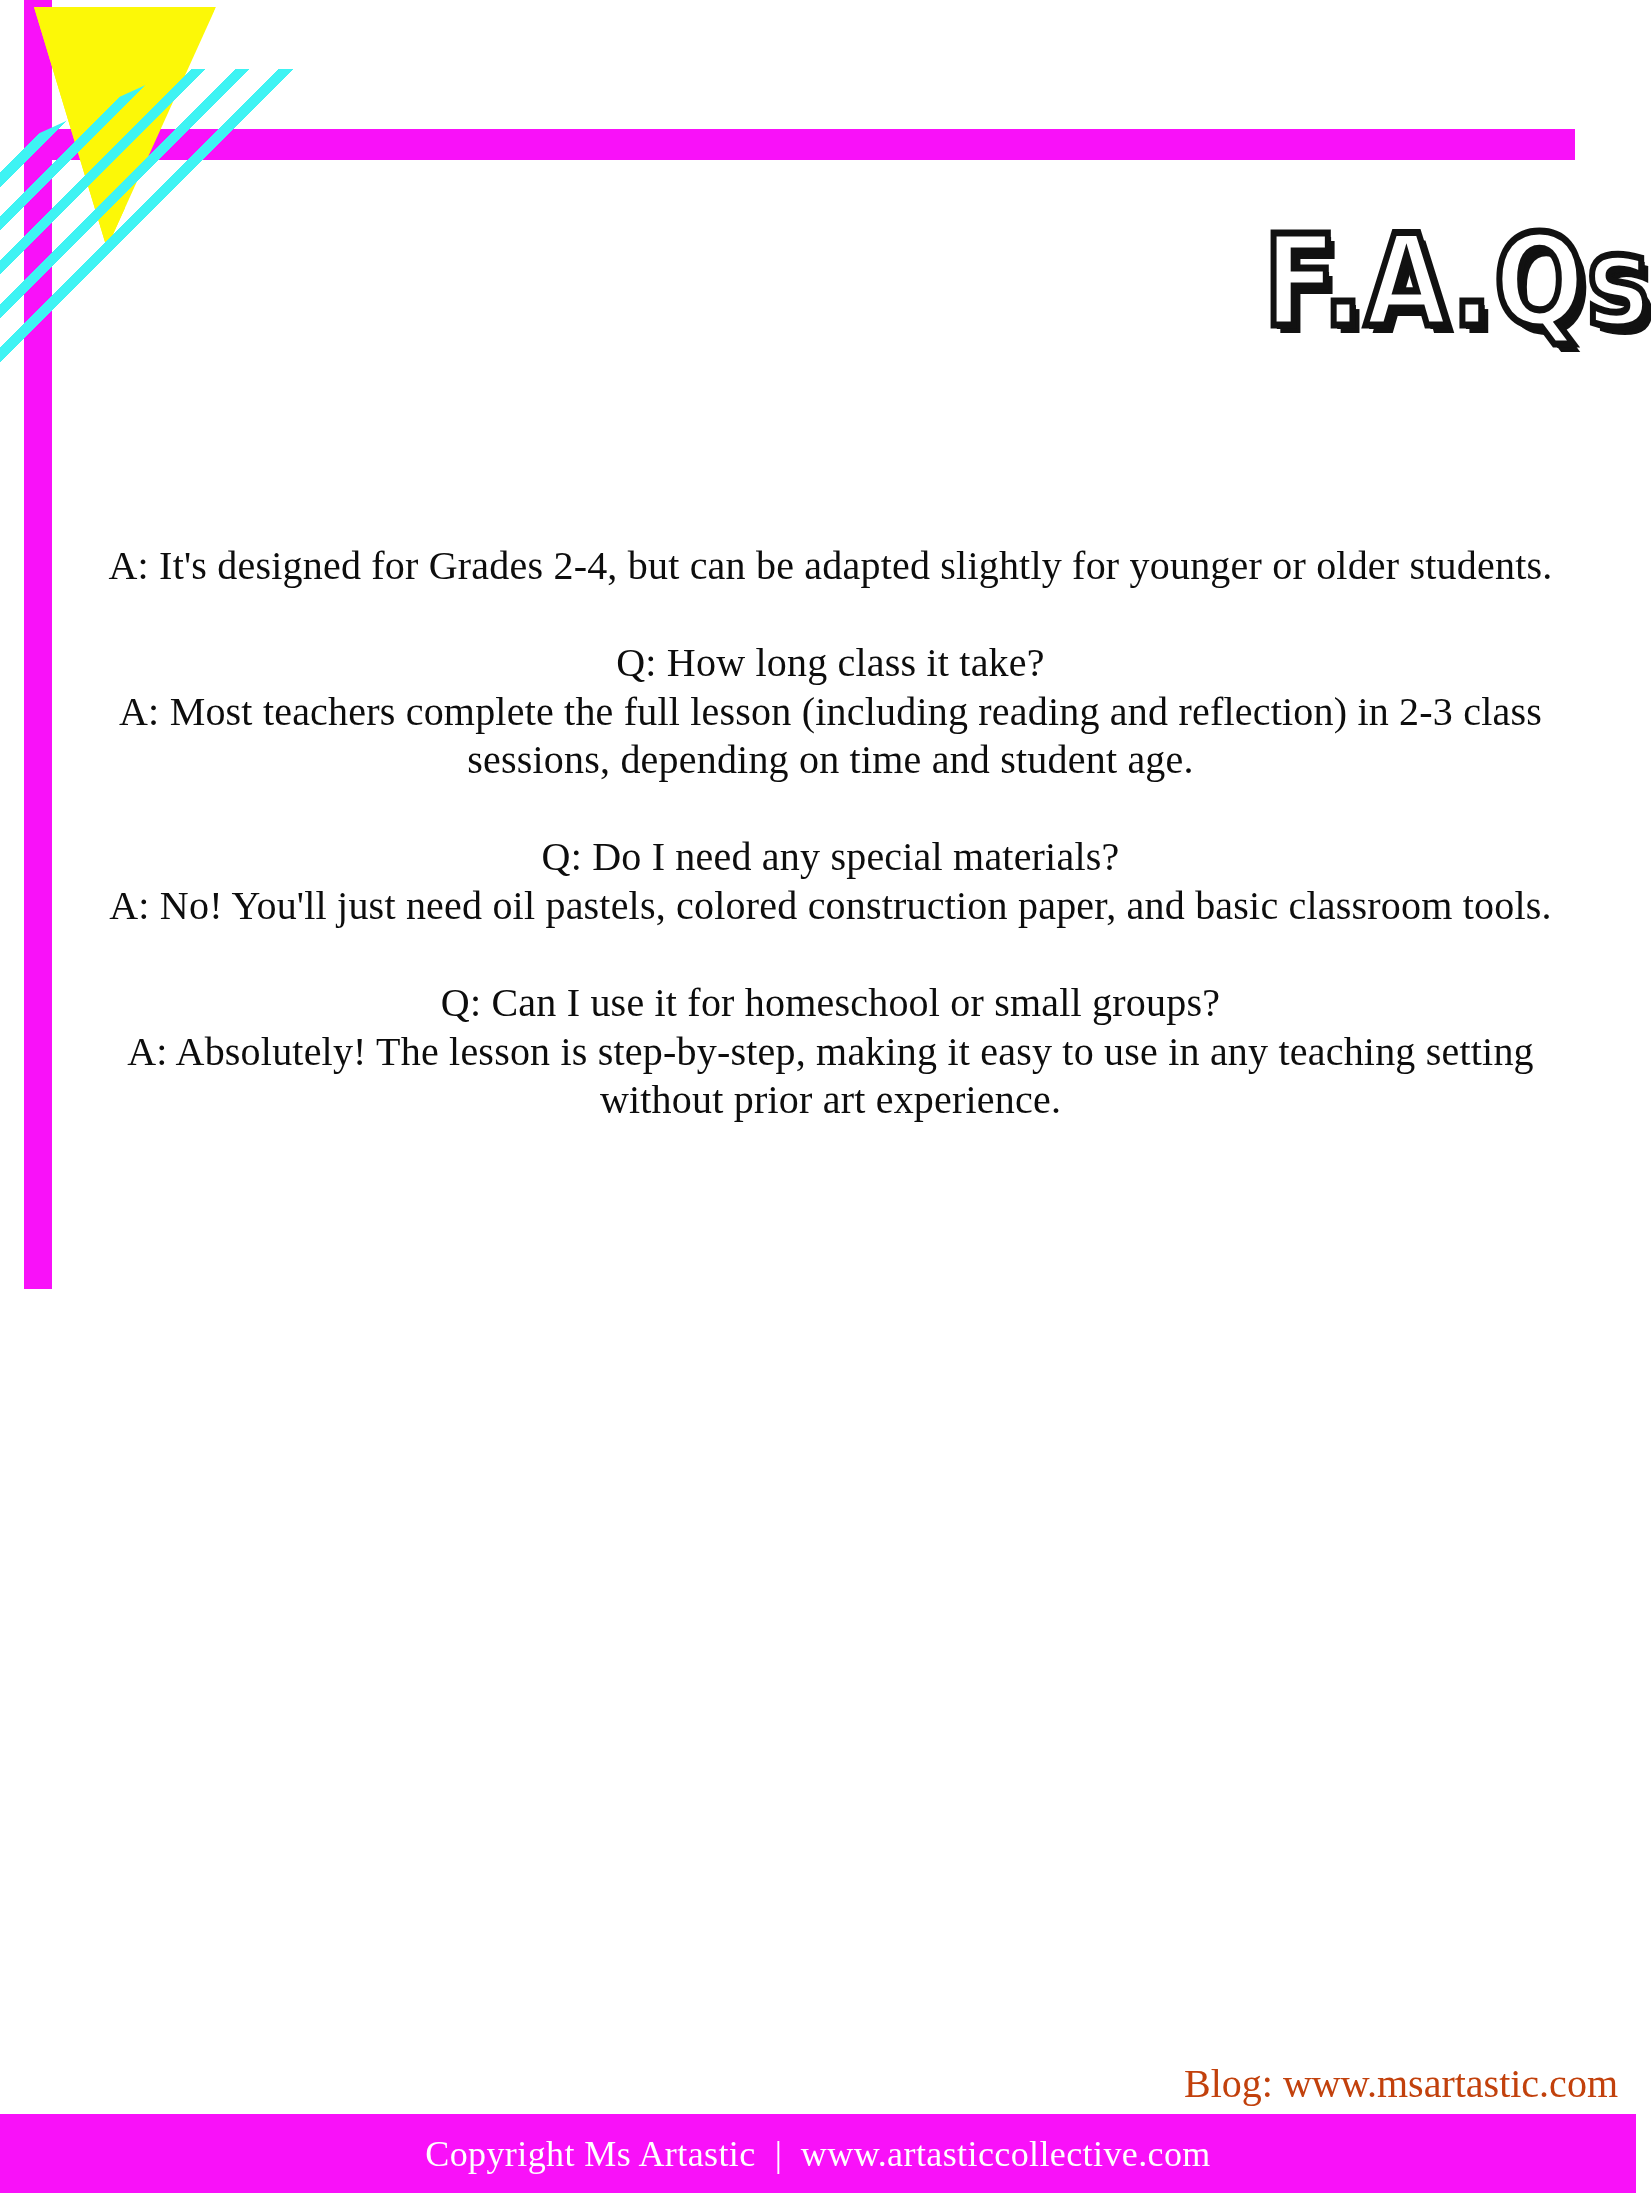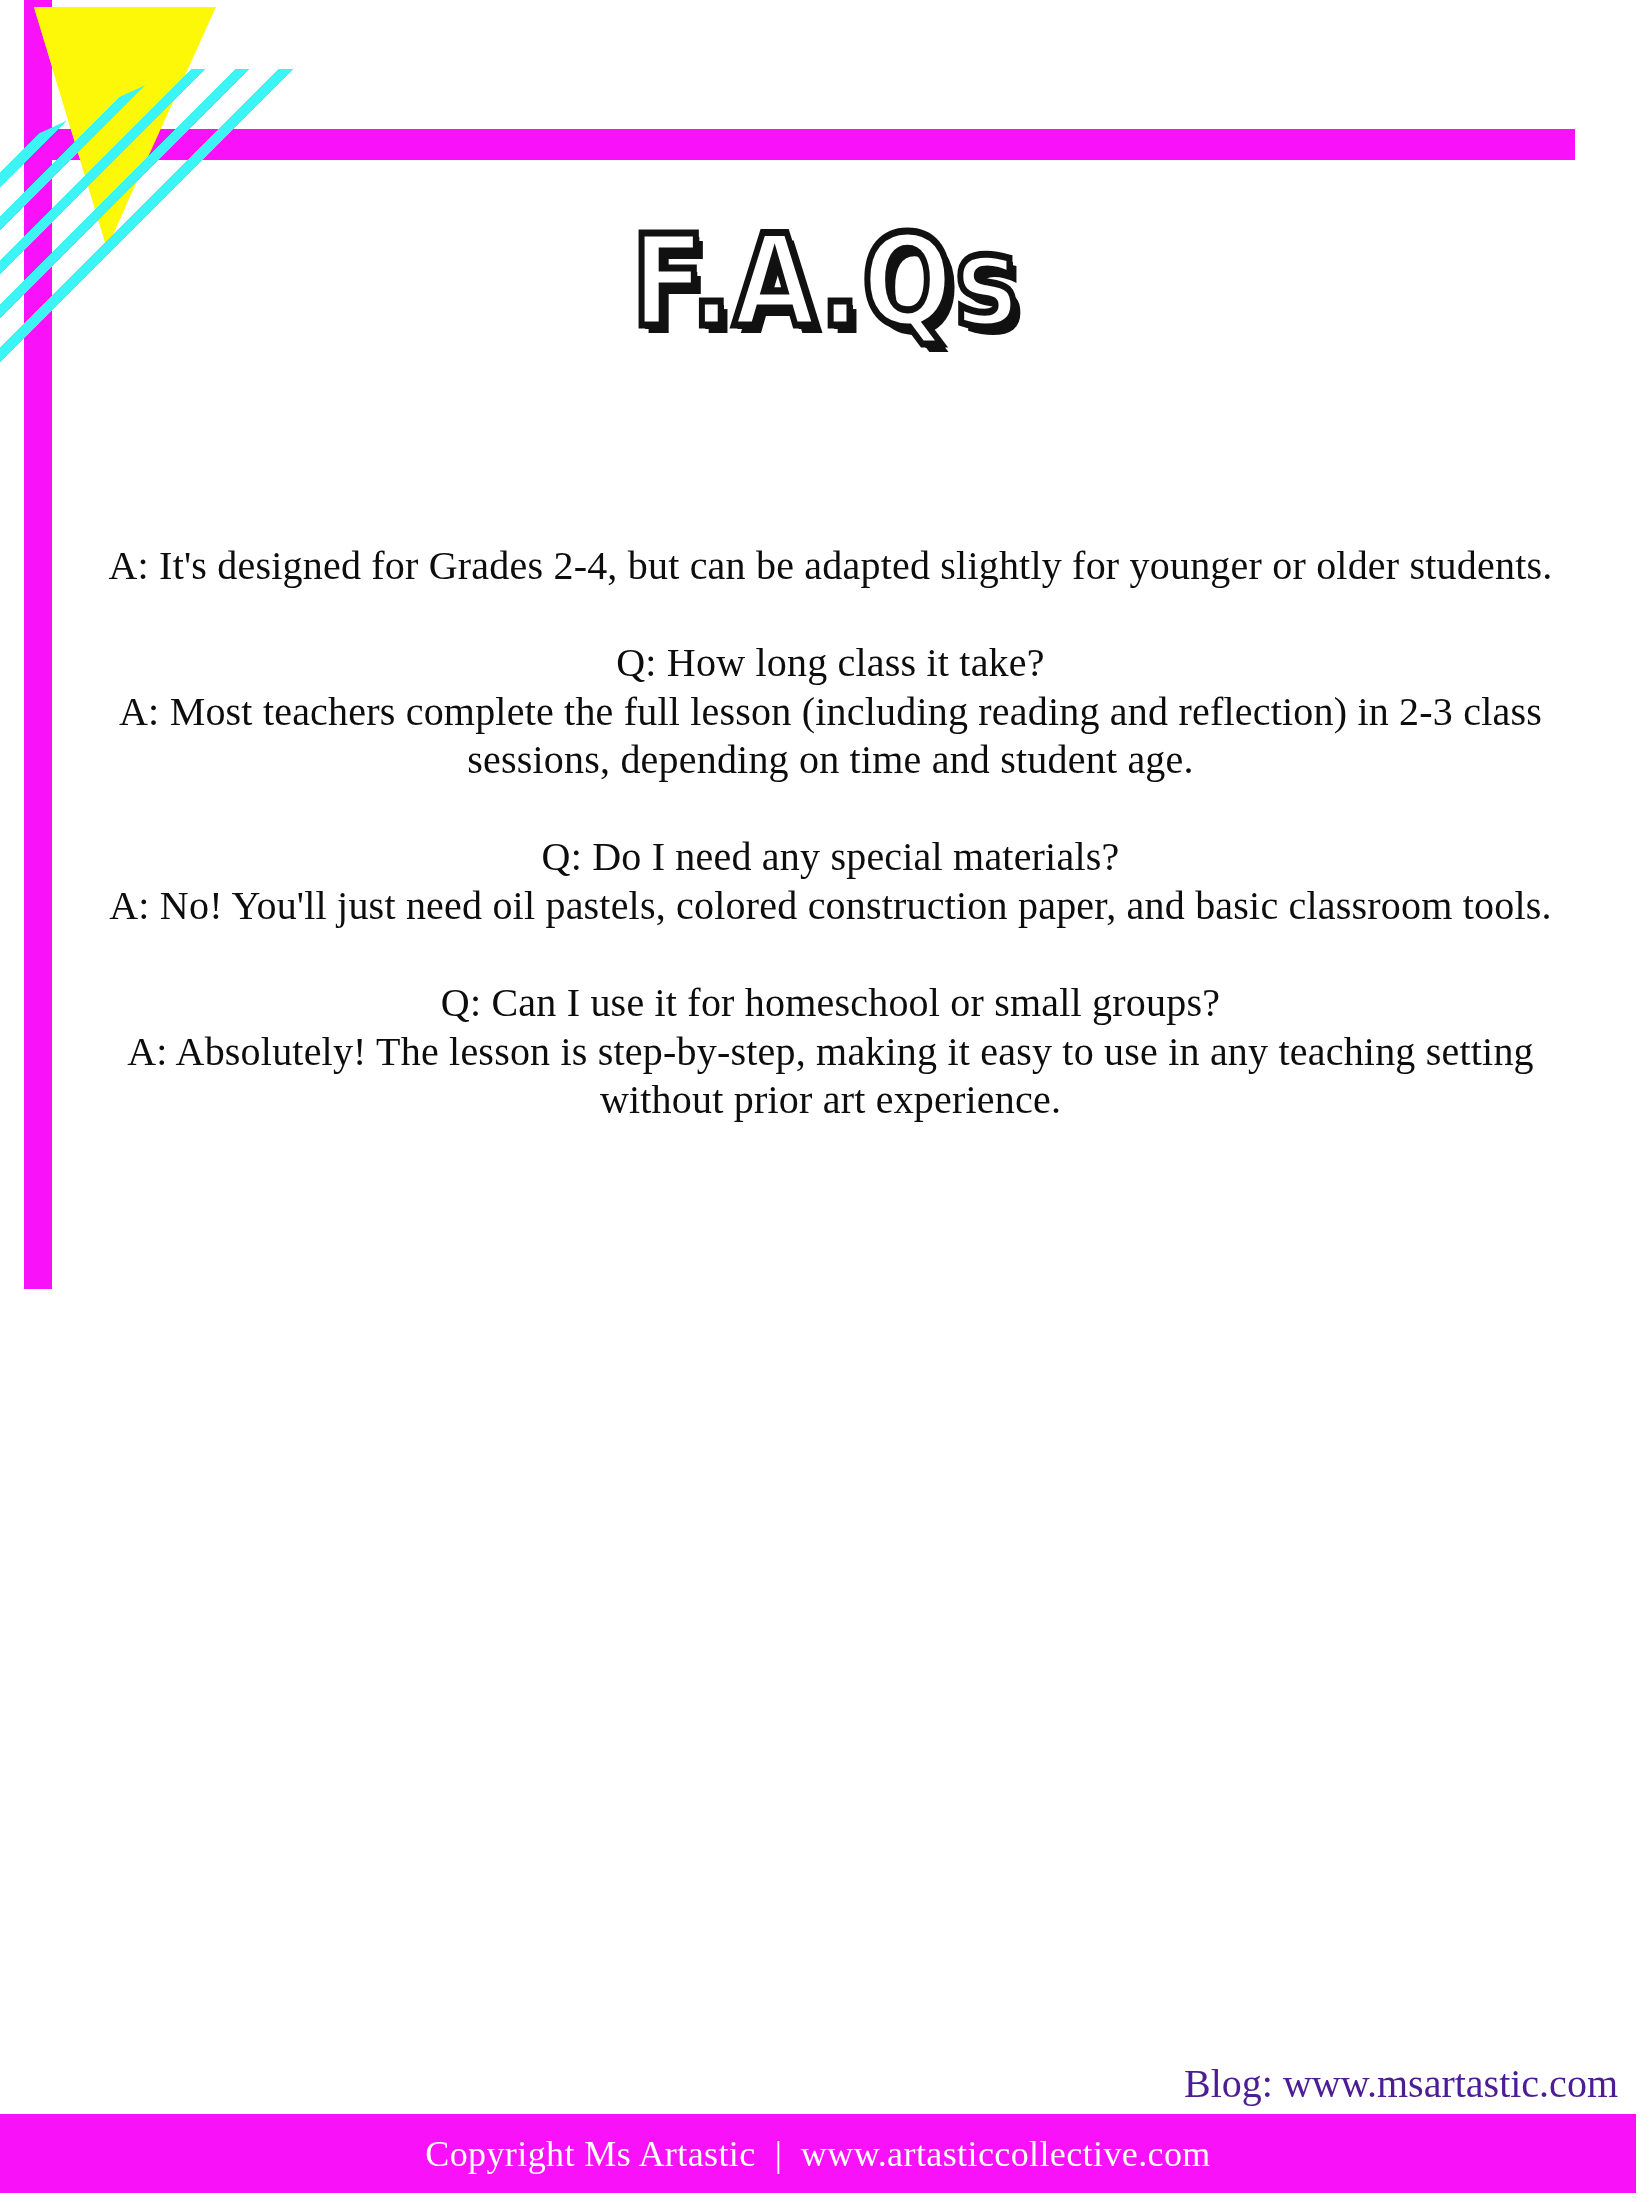--- a/index.html
+++ b/index.html
@@ -60,21 +60,21 @@
     clip-path: polygon(0 82px, 181px 0, 310px 0, 0 301px);
     pointer-events: none;
   }
 
   
   .title-wrap {
     position: absolute;
     top: 219px;
     left: 0;
     width: 1652px;
-    text-align: center;
+    text-align: right;
   }
   .title {
     display: inline-block;
     font-family: "DejaVu Sans", sans-serif;
     font-weight: bold;
     font-size: 107px;
     letter-spacing: 1.7px;
     color: #ffffff;
     -webkit-text-stroke: 6px #111111;
     text-shadow:
@@ -102,21 +102,21 @@
     letter-spacing: 0.2px;
   }
 
   
   .blog-line {
     position: absolute;
     right: 34px;
     bottom: 96px;
     font-family: "Liberation Serif", serif;
     font-size: 40px;
-    color: #4c1d95;
+    color: #c2410c;
   }
   .footer-bar {
     position: absolute;
     left: 0;
     bottom: 10px;
     width: 1636px;
     height: 79px;
     background: #f911f9;
     display: flex;
     align-items: center;

